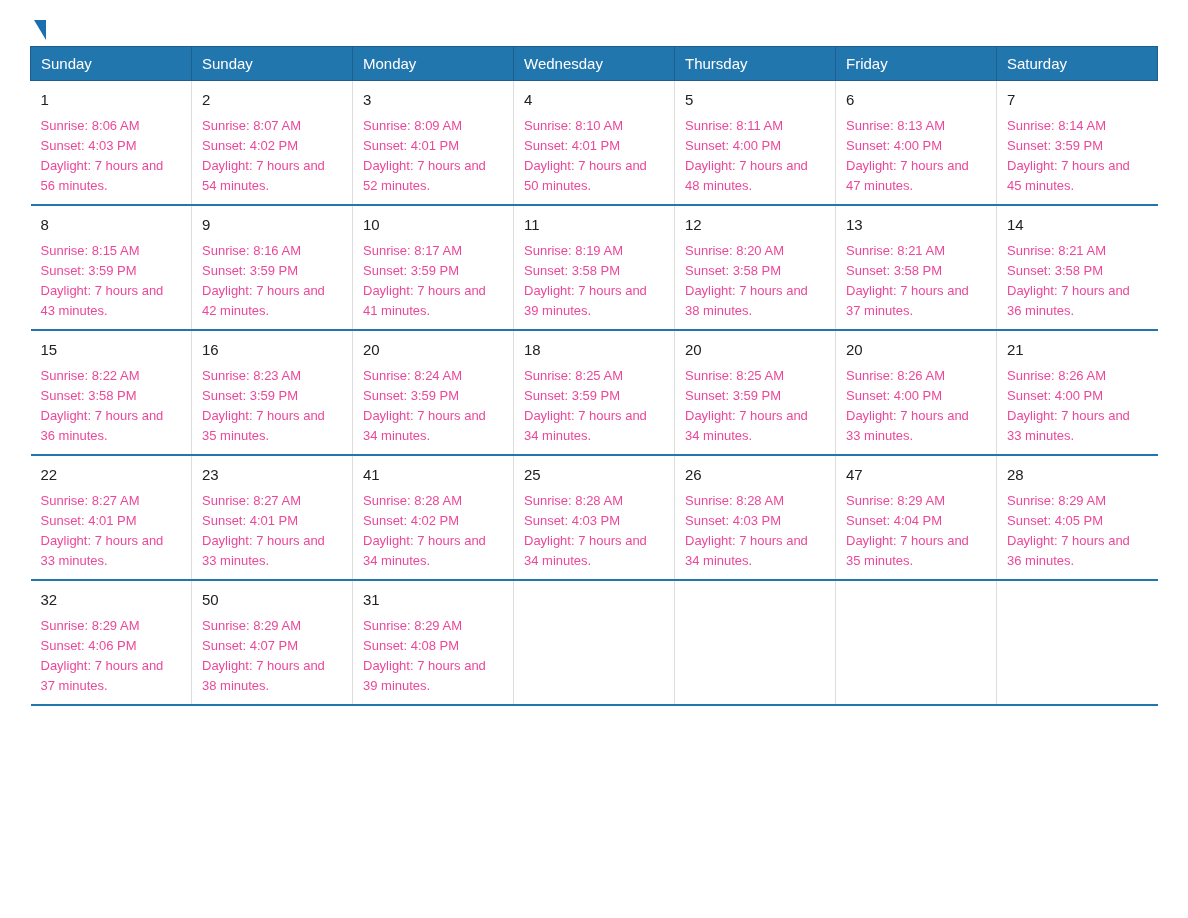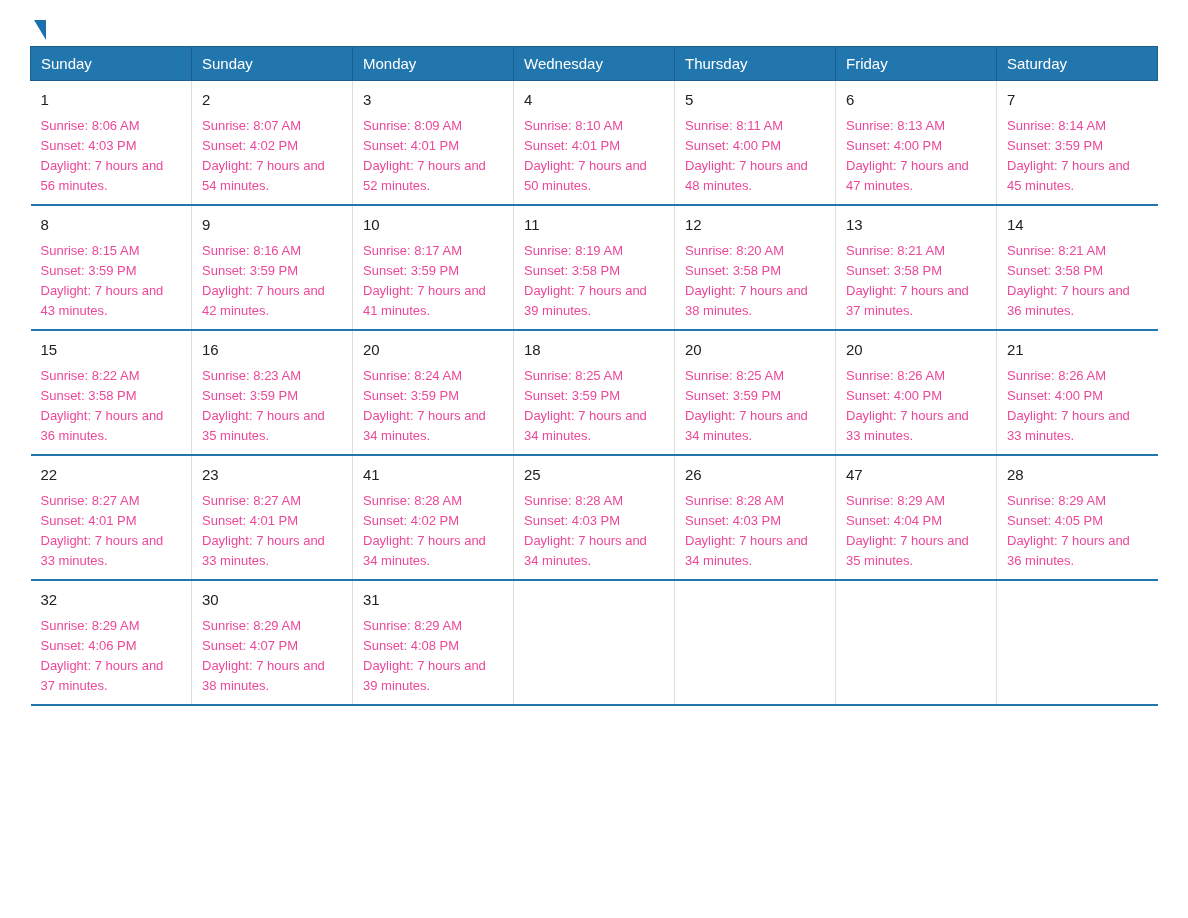--- a/index.html
+++ b/index.html
@@ -244,21 +244,21 @@
         <span class="day-number">28</span>
         <span class="day-info">Sunrise: 8:29 AM<br>Sunset: 4:05 PM<br>Daylight: 7 hours and 36 minutes.</span>
       </td>
       </tr>
       <tr>
         <td>
         <span class="day-number">32</span>
         <span class="day-info">Sunrise: 8:29 AM<br>Sunset: 4:06 PM<br>Daylight: 7 hours and 37 minutes.</span>
       </td>
         <td>
-        <span class="day-number">30</span>
+        <span class="day-number">50</span>
         <span class="day-info">Sunrise: 8:29 AM<br>Sunset: 4:07 PM<br>Daylight: 7 hours and 38 minutes.</span>
       </td>
         <td>
         <span class="day-number">31</span>
         <span class="day-info">Sunrise: 8:29 AM<br>Sunset: 4:08 PM<br>Daylight: 7 hours and 39 minutes.</span>
       </td>
         <td class="empty-cell"></td>
         <td class="empty-cell"></td>
         <td class="empty-cell"></td>
         <td class="empty-cell"></td>

